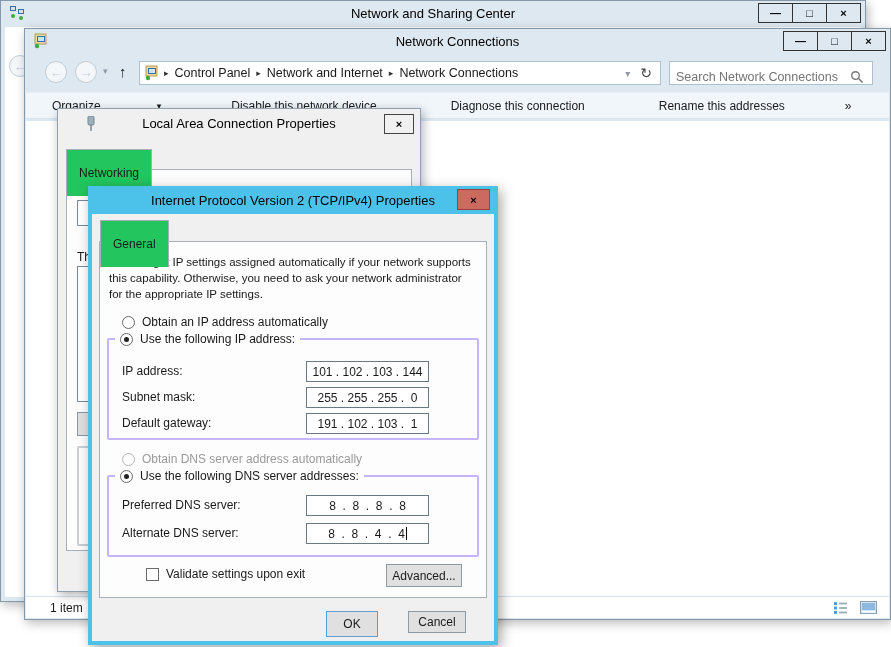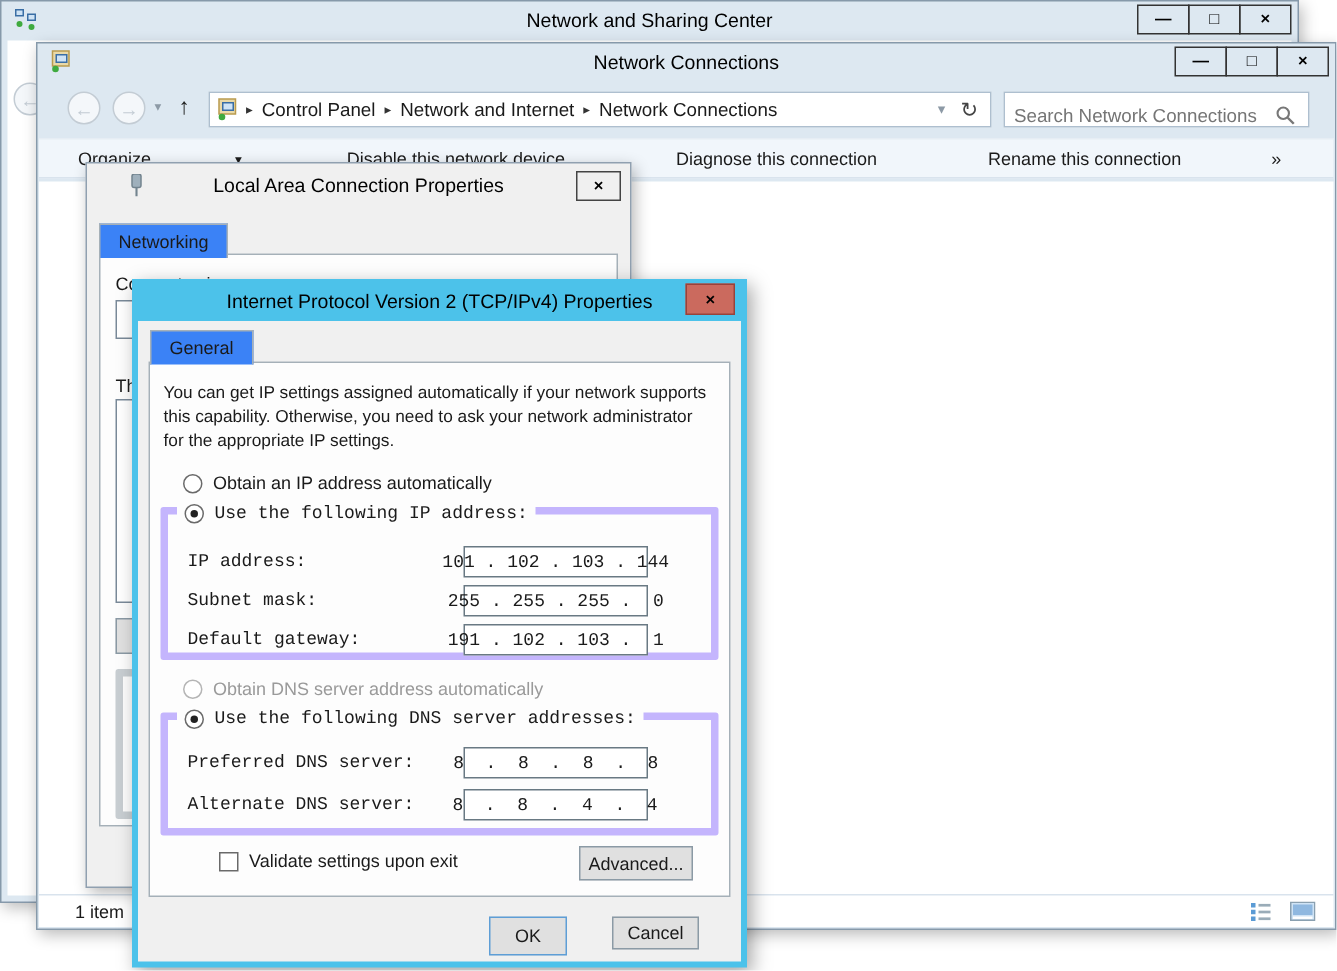--- a/index.html
+++ b/index.html
@@ -35,38 +35,38 @@
   .helpicon { width:15px; height:15px; border-radius:50%; background:radial-gradient(circle at 35% 30%, #7db0e4, #2c5fa8); color:#fff; font-size:10px; font-weight:bold; display:flex; align-items:center; justify-content:center; }
   .paneicon { width:17px; height:13px; border:1px solid #8aa0b0; background:#fff; position:relative; }
   .paneicon::after { content:""; position:absolute; right:0; top:0; bottom:0; width:9px; background:#b5d6f2; border-left:1px solid #8aa0b0; }
 
   
   .dlg-title { position:relative; height:28px; display:flex; align-items:center; justify-content:center; font-size:13px; color:#000; }
   .xbtn { position:absolute; display:flex; align-items:center; justify-content:center; font-weight:bold; }
 
   #lac { position:absolute; left:57px; top:108px; width:364px; height:484px; background:#f0f0f0; border:1px solid #90a0b0; box-shadow:2px 3px 10px rgba(0,0,0,.3); }
   #lac .xbtn { right:6px; top:5px; width:30px; height:20px; border:1px solid #444; font-size:11px; }
-  .tab { position:absolute; font-size:12px; background:#3b82f6; border:1px solid #a5b0b8; border-bottom:none; padding:4px 12px; z-index:2; }
+  .tab { position:absolute; font-size:12px; background:#22c55e; border:1px solid #a5b0b8; border-bottom:none; padding:16px 12px; z-index:2; }
   .page { position:absolute; border:1px solid #a5b0b8; background:#fdfdfd; z-index:1; }
   #lac .page { left:8px; right:8px; top:60px; bottom:40px; }
   .small-label { position:absolute; font-size:12px; white-space:nowrap; }
   .boxctl { position:absolute; background:#fff; border:1px solid #7a8a99; }
 
   #tcp { position:absolute; left:88px; top:186px; width:410px; height:459px; background:#4cc2ea; padding:0 4px 4px; box-shadow:3px 4px 12px rgba(0,0,0,.35); z-index:5; }
   #tcp .xbtn { right:4px; top:3px; width:33px; height:21px; background:#cb6a5e; border:1px solid #99423a; font-size:11px; color:#000; }
   #tcp .dlgbody { position:relative; width:100%; height:427px; background:#f0f0f0; }
   #tcp .tab { left:8px; top:6px; }
   #tcp .page { left:7px; right:7px; top:27px; height:357px; }
   .intro { position:absolute; left:9px; top:12px; font-size:11.5px; line-height:16px; white-space:pre-line; }
   .radiorow { position:absolute; display:flex; align-items:center; font-size:12px; }
   .radio { width:13px; height:13px; border:1px solid #6a6a6a; border-radius:50%; background:#fff; margin-right:7px; position:relative; flex:none; }
   .radio.sel::after { content:""; position:absolute; left:3px; top:3px; width:5px; height:5px; border-radius:50%; background:#222; }
   .radiorow.disabled { color:#9a9a9a; }
   .radiorow.disabled .radio { border-color:#b5b5b5; }
-  .fieldset { position:absolute; border:5px solid #c4b5fd; border-radius:2px;font-family:Liberation Mono, monospace; }
+  .fieldset { position:absolute; border:2px solid #c4b5fd; border-radius:2px; }
   .legend { position:absolute; top:-8px; left:6px; background:#fdfdfd; padding:0 5px; }
   .iprow { position:absolute; left:0; right:0; height:21px; }
   .iprow .lbl { position:absolute; left:13px; top:3px; font-size:12px; }
   .ipbox { position:absolute; left:197px; top:0; width:123px; height:21px; background:#fff; border:1px solid #697983; display:flex; align-items:center; justify-content:center; font-size:12px; white-space:pre; }
   .caret { display:inline-block; width:1px; height:13px; background:#000; margin-left:1px; vertical-align:middle; }
   .checkrow { position:absolute; display:flex; align-items:center; font-size:12px; }
   .check { width:13px; height:13px; border:1px solid #6a6a6a; background:#fff; margin-right:7px; flex:none; }
   .btn { position:absolute; background:#e0e0e0; border:1px solid #8b9aa5; font-size:12px; display:flex; align-items:center; justify-content:center; }
   .btn.default { border-color:#5e9ed6; }
   .glyph-muted { color:#8d9aa6; }
@@ -144,21 +144,21 @@
         <line x1="8.5" y1="8.5" x2="12.5" y2="12.5" stroke="#777" stroke-width="1.6"></line>
       </svg>
     </div>
   </div>
 
   <div class="toolband">
     <span class="tb-item" style="margin-left:26px;margin-right:8px;">Organize</span>
     <span style="font-size:9px;margin-right:22px;">▾</span>
     <span class="tb-item">Disable this network device</span>
     <span class="tb-item">Diagnose this connection</span>
-    <span class="tb-item" style="margin-right:12px;">Rename this connection</span>
+    <span class="tb-item" style="margin-right:12px;">Rename this addresses</span>
     <span class="tb-item">»</span>
     <div class="tb-right">
       <svg style="width:15px;height:14px;" viewBox="0 0 15 14">
         <rect x="0" y="1" width="4" height="4" fill="#4a90d9"></rect>
           <rect x="0" y="8" width="4" height="4" fill="#7ab648"></rect>
         <rect x="6" y="2" width="9" height="1.6" fill="#9aacb8"></rect>
           <rect x="6" y="9" width="9" height="1.6" fill="#9aacb8"></rect>
       </svg>
       <span style="font-size:9px;color:#222;padding:0 10px;">▾</span>
       <div class="paneicon" style="margin-right:14px;"></div>

